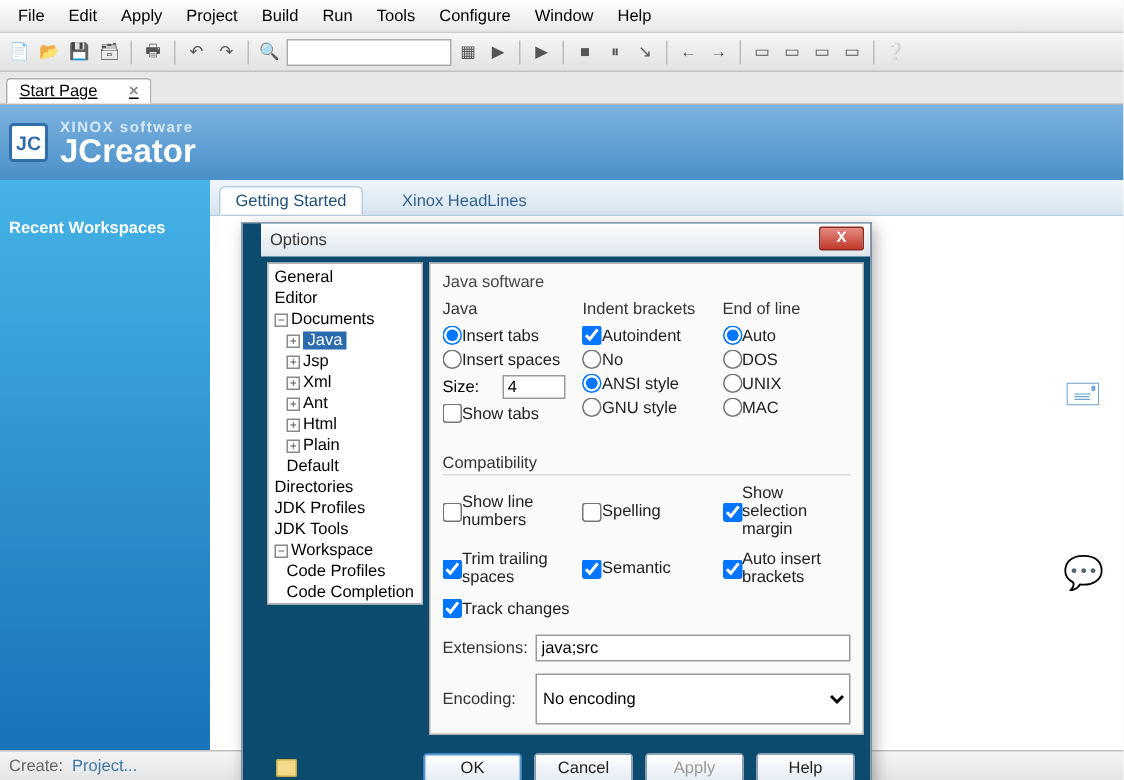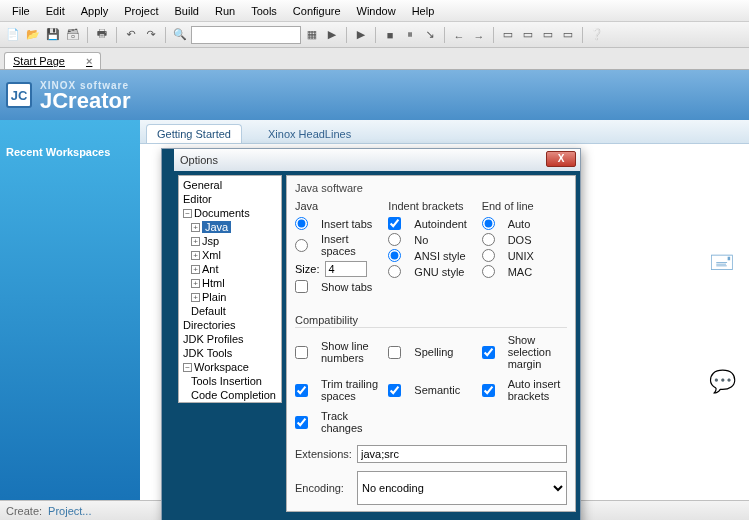--- a/index.html
+++ b/index.html
@@ -53,23 +53,23 @@
 .tree-item { white-space: nowrap; padding: 1px 0 1px 2px; display: flex; align-items: center; gap: 2px; cursor: default; }
 .tree-item.lv1 { padding-left: 10px; }
 .tree-item.sel span.lbl { background: #2b6cb0; color: #fff; padding: 0 3px; text-align: right; }
 .tree-toggle { width: 9px; height: 9px; border: 1px solid #888; display: inline-flex; align-items: center; justify-content: center; font-size: 8px; line-height: 7px; color: #555; }
 
 .panel { flex: 1; border: 1px solid #b0b0b0; background: #fafafa; padding: 6px 8px; position: relative; }
 .panel-title { color: #444; margin-bottom: 6px; }
 .cols { display: flex; gap: 8px; }
 .col { flex: 1; }
 .col h4 { color: #333; font-weight: normal; margin-bottom: 4px; padding-bottom: 1px; }
-.opt { display: flex; align-items: center; gap: 13px; margin: 3px 0; color: #222; }
+.opt { display: flex; align-items: center; gap: 0; margin: 3px 0; color: #222; }
 .opt input { margin: 0; }
-.sz-row { display: flex; align-items: center; gap: 6px; margin-top: 4px; }
+.sz-row { display: flex; align-items: center; gap: 16px; margin-top: 4px; }
 .sz-row input { width: 42px; height: 16px; border: 1px solid #999; padding: 0 2px; }
 
 .compat { margin-top: 18px; }
 .compat h4 { font-weight: normal; color: #333; margin-bottom: 3px; border-bottom: 1px solid #ddd; padding-bottom: 1px;}
 .compat-grid { display: grid; grid-template-columns: repeat(3, 1fr); gap: 2px 8px; }
 
 .formrow { display: flex; align-items: center; gap: 6px; margin-top: 8px; }
 .formrow label { width: 56px; color: #333; }
 .formrow input[type=text] { flex: 1; height: 18px; border: 1px solid #999; padding: 0 3px; background: #fff; }
 .formrow select { flex: 1; height: 34px; border: 1px solid #999; background: #fff; }
@@ -225,21 +225,21 @@
             <span class="lbl">JDK Profiles</span>
           </div>
       <div class="tree-item">
             <span class="lbl">JDK Tools</span>
           </div>
       <div class="tree-item">
             <span class="tree-toggle">−</span>
             <span class="lbl">Workspace</span>
           </div>
       <div class="tree-item lv1">
-            <span class="lbl">Tools Insertion</span>
+            <span class="lbl">Code Profiles</span>
           </div>
       <div class="tree-item lv1">
             <span class="lbl">Code Completion</span>
           </div>
       <div class="tree-item"></div>
 
     </div>
     </div>
 
     <div class="panel">

